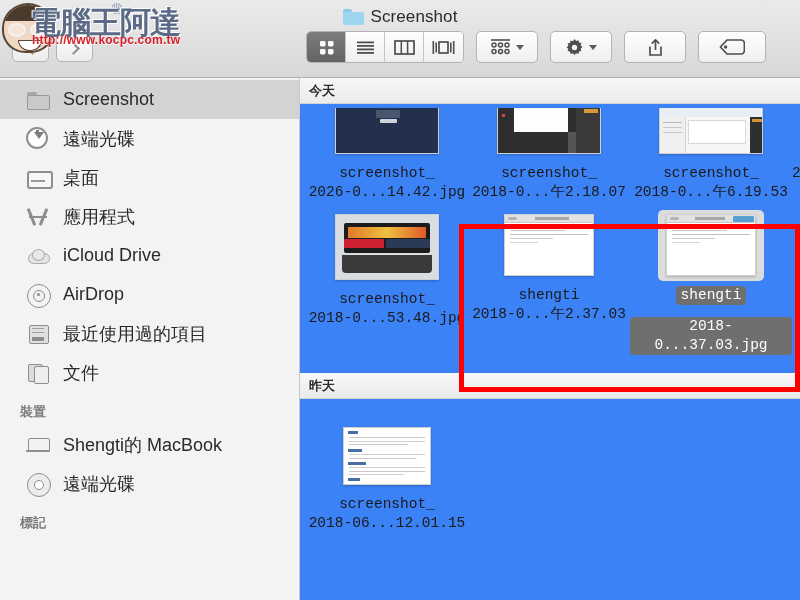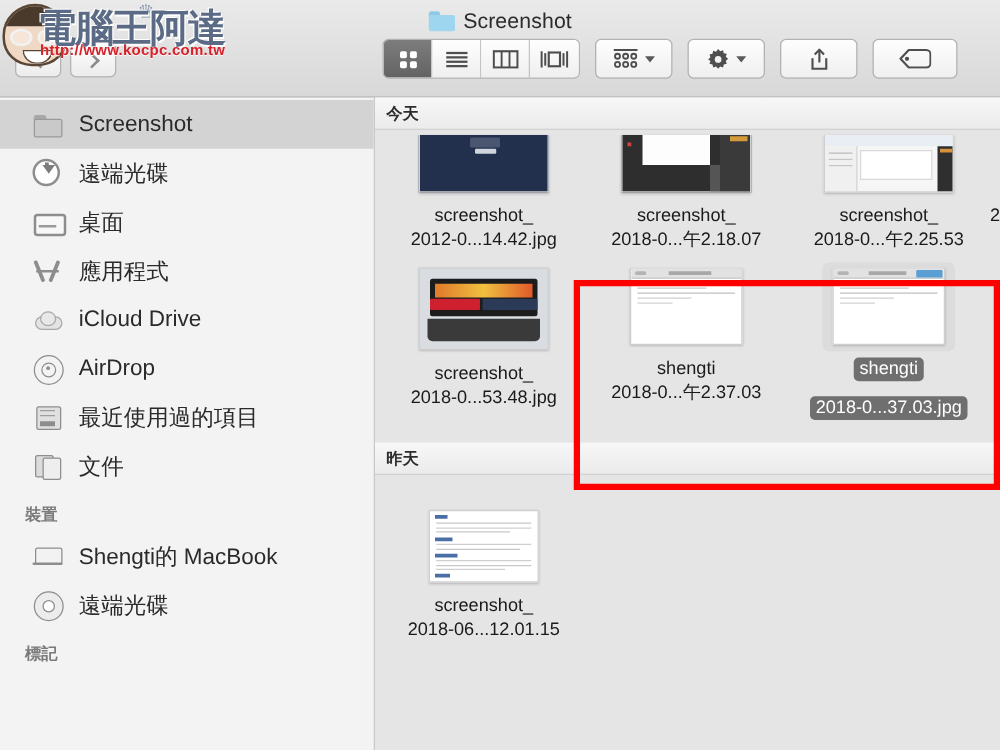--- a/index.html
+++ b/index.html
@@ -151,21 +151,21 @@
     background:repeating-linear-gradient(to right,#9a9a9a 0 1.5px,transparent 1.5px 3.4px);}
   .ic-laptop::before{content:'';position:absolute;left:2px;top:5px;width:20px;height:12px;border:1.7px solid #8d8d8d;border-radius:2px;background:#f2f2f2;}
   .ic-laptop::after{content:'';position:absolute;left:0px;top:17px;width:24px;height:2.5px;background:#8d8d8d;border-radius:1px;}
   .ic-disc::before{content:'';position:absolute;left:1px;top:1px;width:22px;height:22px;border:1.8px solid #8d8d8d;border-radius:50%;background:#ececec;}
   .ic-disc::after{content:'';position:absolute;left:8px;top:8px;width:8px;height:8px;border:1.7px solid #8d8d8d;border-radius:50%;background:#fff;}
   .ic-air::before{content:'';position:absolute;left:1px;top:1px;width:22px;height:22px;border:1.7px solid #8d8d8d;border-radius:50%;}
   .ic-air::after{content:'';position:absolute;left:7px;top:7px;width:10px;height:10px;border:1.7px solid #8d8d8d;border-radius:50%;}
   .air-dot{position:absolute;left:10.5px;top:10.5px;width:3px;height:3px;background:#8d8d8d;border-radius:50%;}
 
   
-  #content { flex: 1; position: relative; background: #e5e5e5; overflow: hidden; }
+  #content { flex: 1; position: relative; background: #3b82f6; overflow: hidden; font-family: Liberation Mono, monospace; }
   .group-head {
     height: 26px;
     background: linear-gradient(to bottom,#f7f7f7,#ebebeb);
     border-bottom: 1px solid #d2d2d2;
     display: flex; align-items: center;
     padding-left: 9px;
     font-size: 13px; font-weight: bold; color: #2d2d2d;
   }
   .grid {
     display: flex;
@@ -432,21 +432,21 @@
       <div class="grid" style="margin-top:0">
         <div class="cell">
           <div class="thumb-wrap">
             <div class="thumb art-navy" style="width:104px;height:46px;border-top:none">
               <div style="position:absolute;left:40px;top:2px;width:24px;height:8px;background:#4a5570;border-radius:1px"></div>
               <div style="position:absolute;left:44px;top:11px;width:17px;height:4px;background:#cfd4dd;border-radius:1px"></div>
             </div>
           </div>
           <div class="label">
             <span class="l1">screenshot_</span>
-            <span class="l2">2012-0...14.42.jpg</span>
+            <span class="l2">2026-0...14.42.jpg</span>
           </div>
         </div>
 
         <div class="cell">
           <div class="thumb-wrap">
             <div class="thumb art-dark" style="width:104px;height:46px;border-top:none">
               <div style="position:absolute;left:16px;top:0;width:54px;height:24px;background:#fdfdfd"></div>
               <div style="position:absolute;left:78px;top:0;width:26px;height:46px;background:#3a3a3a"></div>
               <div style="position:absolute;left:86px;top:1px;width:14px;height:4px;background:#d59a3a"></div>
               <div style="position:absolute;left:4px;top:6px;width:3px;height:3px;background:#d04444"></div>
@@ -467,21 +467,21 @@
               <div class="line" style="top:14px;left:3px;right:80px;background:#b9b9b9"></div>
               <div class="line" style="top:19px;left:3px;right:80px;background:#c6c6c6"></div>
               <div class="line" style="top:24px;left:3px;right:80px;background:#c6c6c6"></div>
               <div style="position:absolute;left:28px;top:12px;right:16px;height:24px;background:#fff;border:1px solid #d8d8d8"></div>
               <div style="position:absolute;left:90px;top:9px;width:14px;height:37px;background:#2f2f2f"></div>
               <div style="position:absolute;left:92px;top:11px;width:10px;height:3px;background:#d6913b"></div>
             </div>
           </div>
           <div class="label">
             <span class="l1">screenshot_</span>
-            <span class="l2">2018-0...午2.25.53</span>
+            <span class="l2">2018-0...午6.19.53</span>
           </div>
         </div>
 
         <div class="cell" style="width:40px;flex:0 0 40px">
           <div class="thumb-wrap">
               <div style="width:34px;height:46px"></div>
             </div>
           <div class="label" style="text-align:left;width:100%">
             <span class="l1"></span>
             <span class="l2">2</span>

